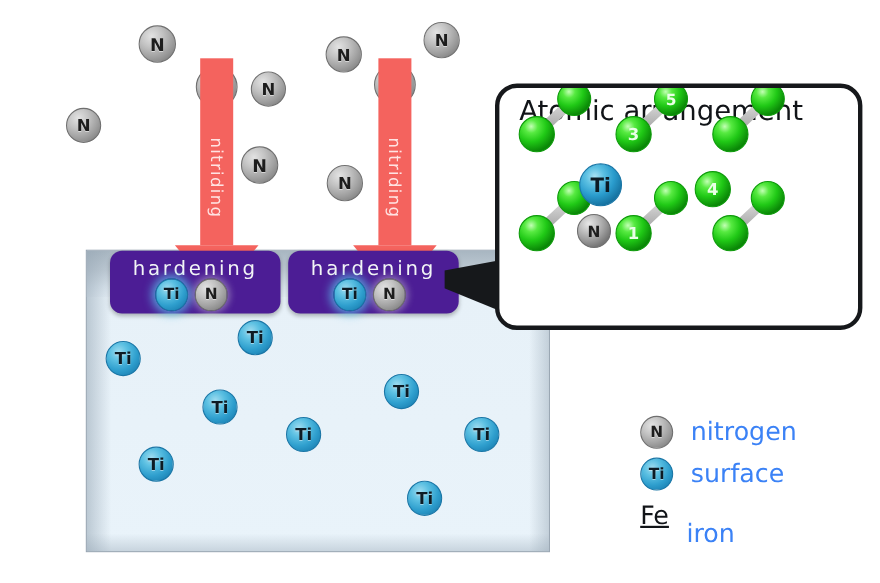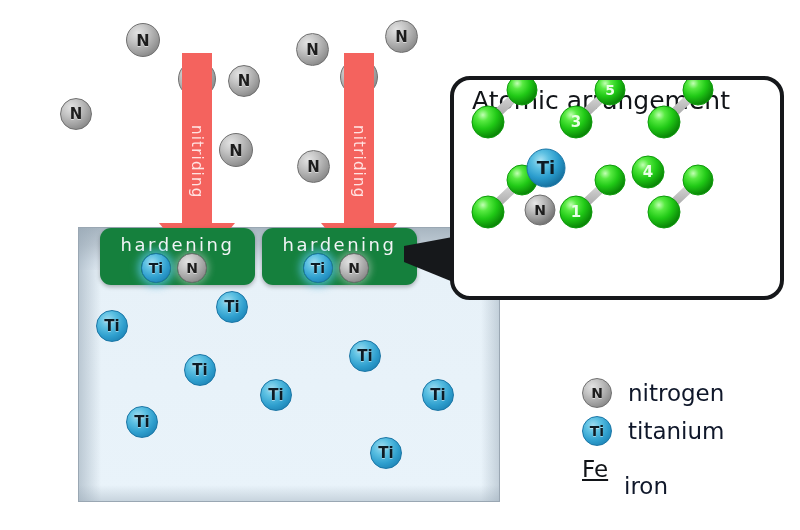--- a/index.html
+++ b/index.html
@@ -126,21 +126,21 @@
     writing-mode: vertical-rl;
     font-family: "DejaVu Sans", sans-serif;
     display: flex;
     align-items: center;
     justify-content: center;
   }
 
   
   .hardening-box {
     position: absolute;
-    background: #15803d;
+    background: #4c1d95;
     border-radius: 11px;
     box-shadow: 0 2px 4px rgba(0,0,0,.28);
   }
   .hardening-label {
     position: absolute;
     left: 0;
     top: 6px;
     width: 100%;
     text-align: center;
     color: #f2f4f6;
@@ -186,21 +186,21 @@
   .legend-row {
     position: absolute;
     display: flex;
     align-items: center;
     height: 34px;
   }
   .legend-text {
     position: absolute;
     left: 46px;
     font-size: 23px;
-    color: #0f172a;
+    color: #3b82f6;
     white-space: nowrap;
     font-family: "DejaVu Sans", sans-serif;
   }
   .legend-fe-sym {
     position: absolute;
     left: 0;
     font-size: 23px;
     color: #111418;
     font-family: "DejaVu Sans", sans-serif;
     text-decoration: underline;
@@ -375,21 +375,21 @@
   </div>
 
   <div class="legend">
     <div id="legend-rows">
         <div class="legend-row" style="top: 0px; left: 0px;">
           <div class="atom atom-n" style="left: 0px; top: 2px; width: 30px; height: 30px; font-size: 14px; position: absolute;">N</div>
           <span class="legend-text">nitrogen</span>
         </div>
         <div class="legend-row" style="top: 38px; left: 0px;">
           <div class="atom atom-ti" style="left: 0px; top: 2px; width: 30px; height: 30px; font-size: 14px; position: absolute;">Ti</div>
-          <span class="legend-text">titanium</span>
+          <span class="legend-text">surface</span>
         </div>
         <div class="legend-row" style="top: 76px; left: 0px;">
           <span class="legend-fe-sym">Fe</span>
           <span class="legend-text" style="left: 42px; margin-top: 34px;">iron</span>
         </div>
       </div>
   </div>
 
 </div>
 

